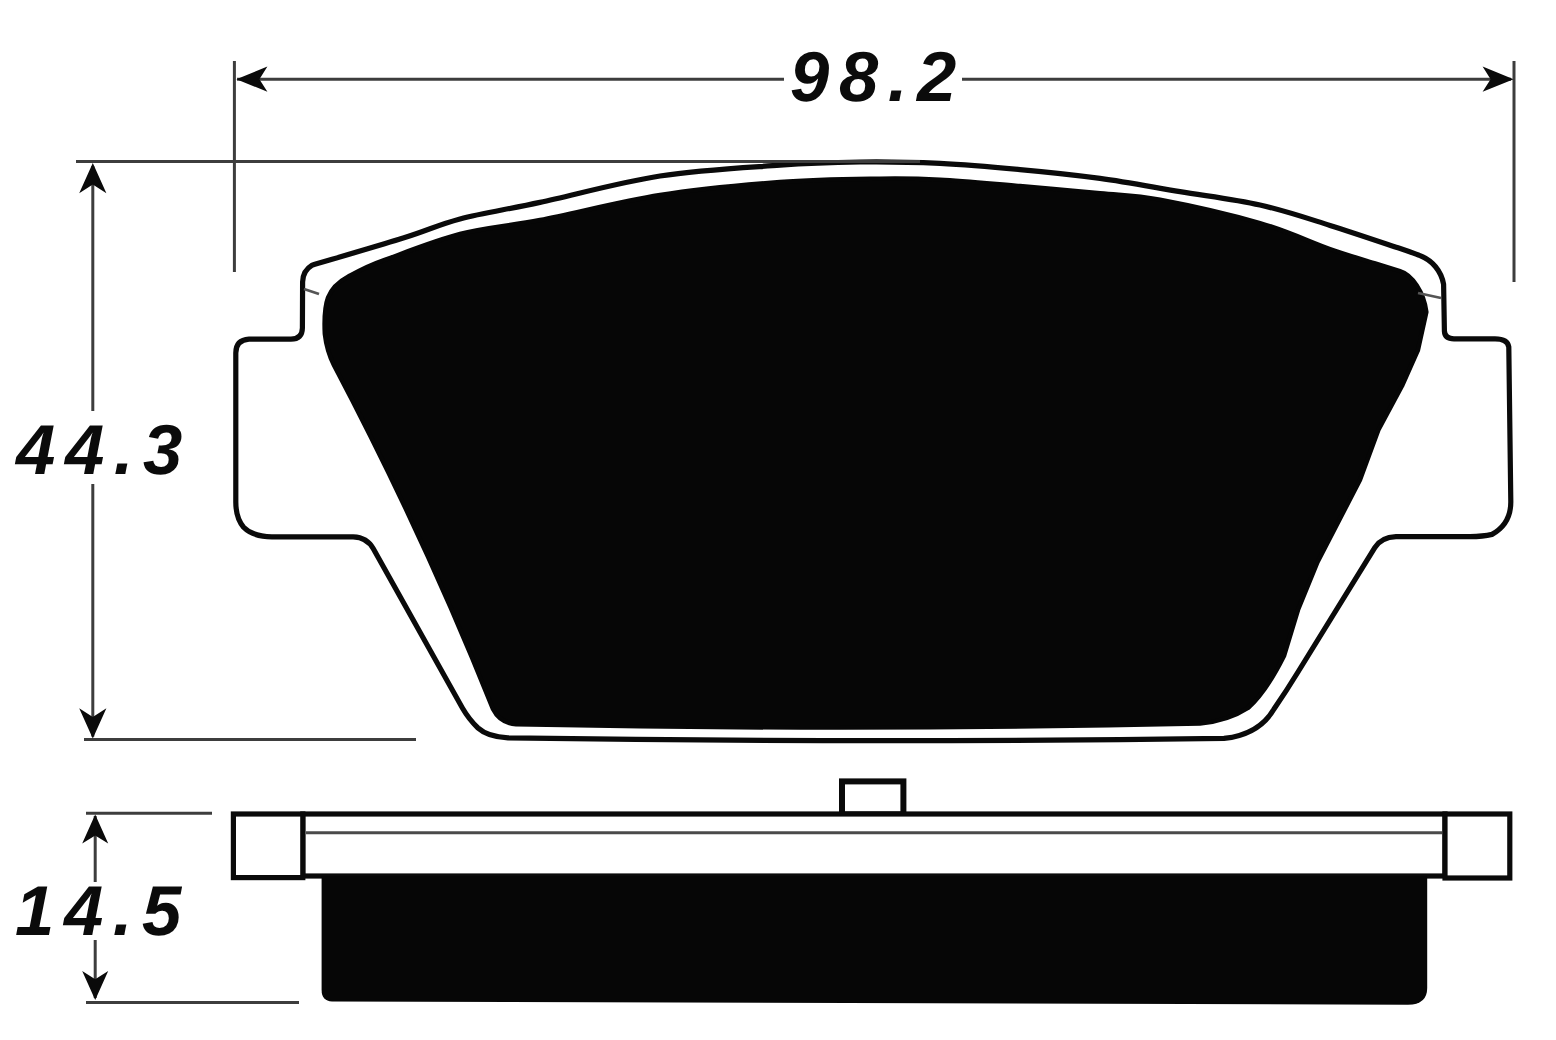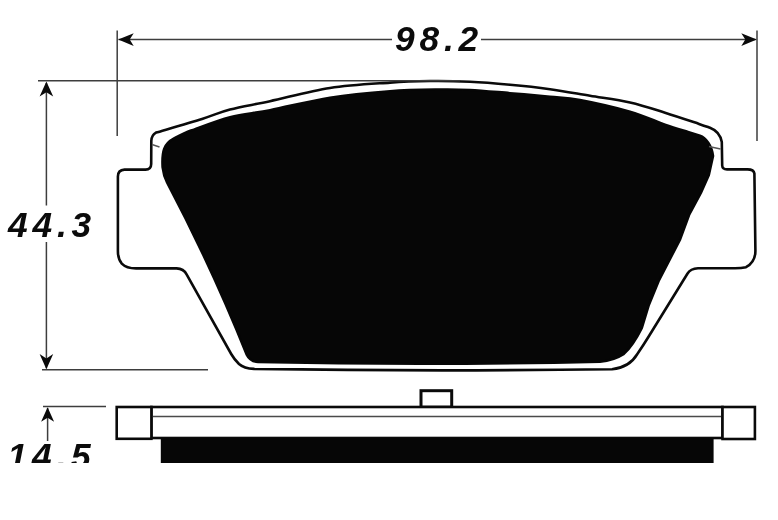--- a/index.html
+++ b/index.html
@@ -1,16 +1,16 @@
 <!DOCTYPE html>
 <html><head>
 <meta charset="utf-8">
 <style>
   html,body{margin:0;padding:0;background:#ffffff;}
-  .wrap{width:778px;height:463px;position:relative;overflow:hidden;background:#ef4444;}
+  .wrap{width:778px;height:520px;position:relative;overflow:hidden;background:#ef4444;}
   text{font-family:"Liberation Sans",sans-serif;font-weight:bold;font-style:italic;fill:#0b0b0b;}
 </style>
 </head>
 <body>
 <div class="wrap">
 <svg width="778" height="520" viewBox="0 0 778 520">
   <rect x="0" y="0" width="778" height="520" fill="#ffffff"></rect>
 
   <path d="M 151.3,141
            Q 151.4,135.3 156,132.6

